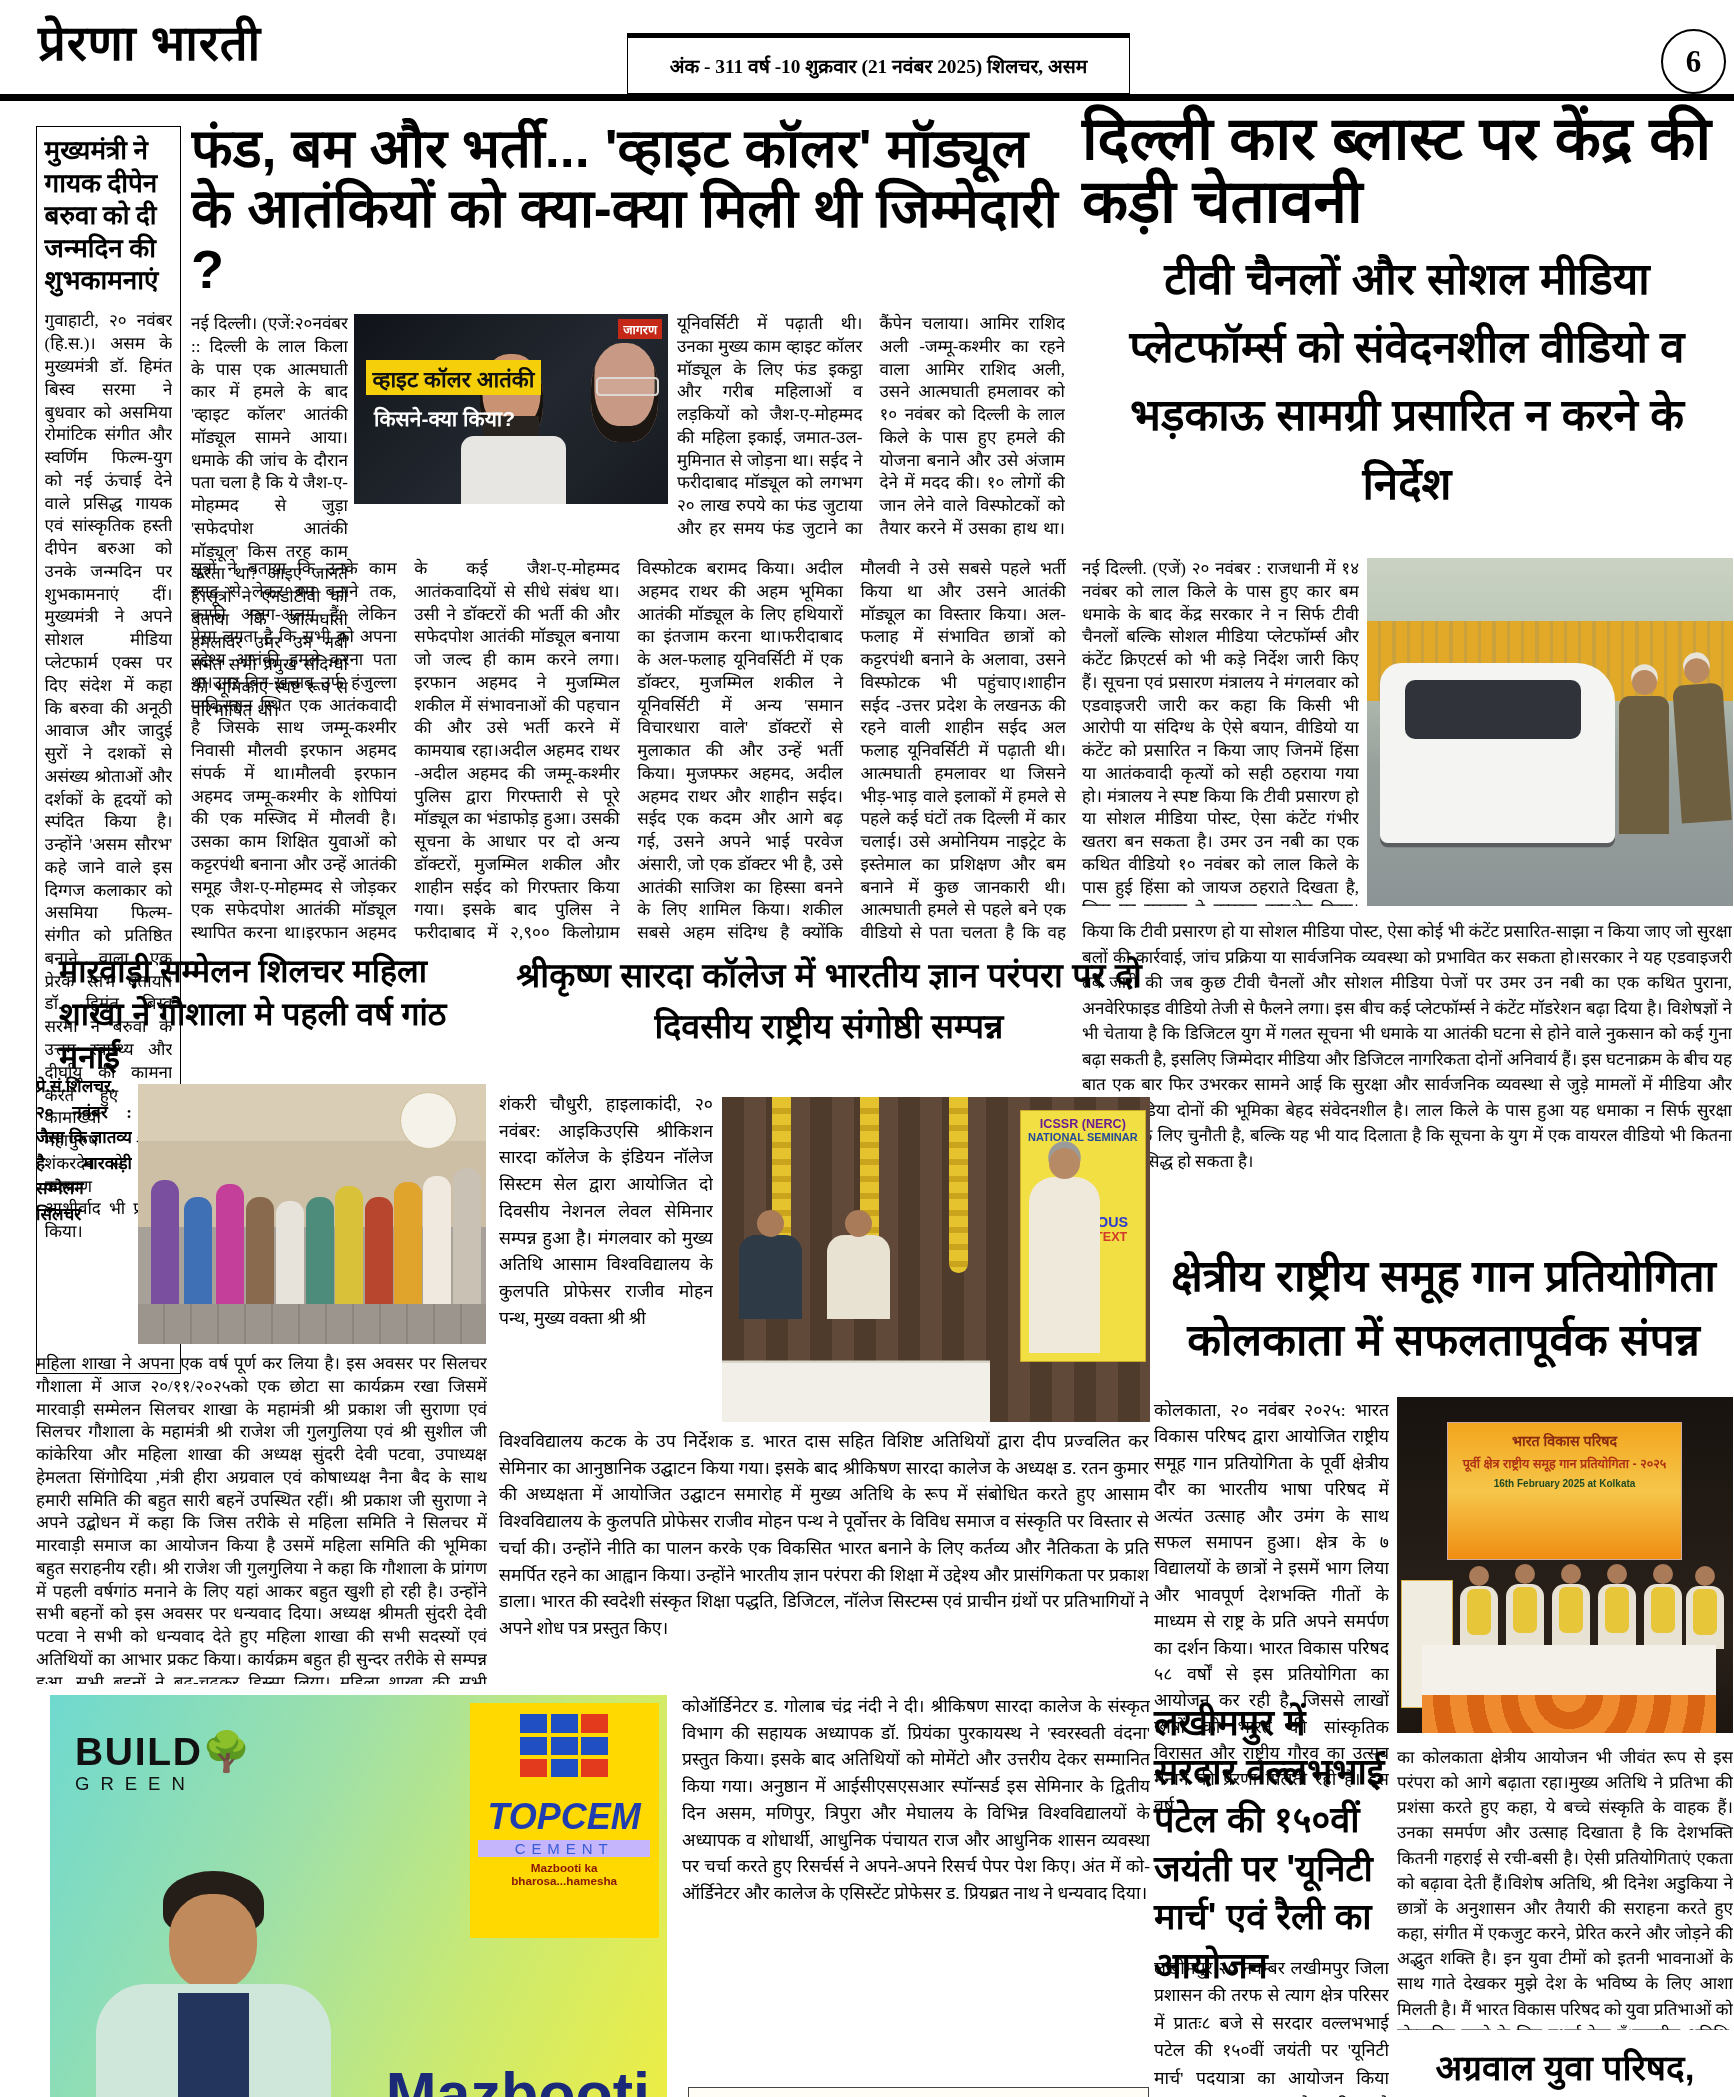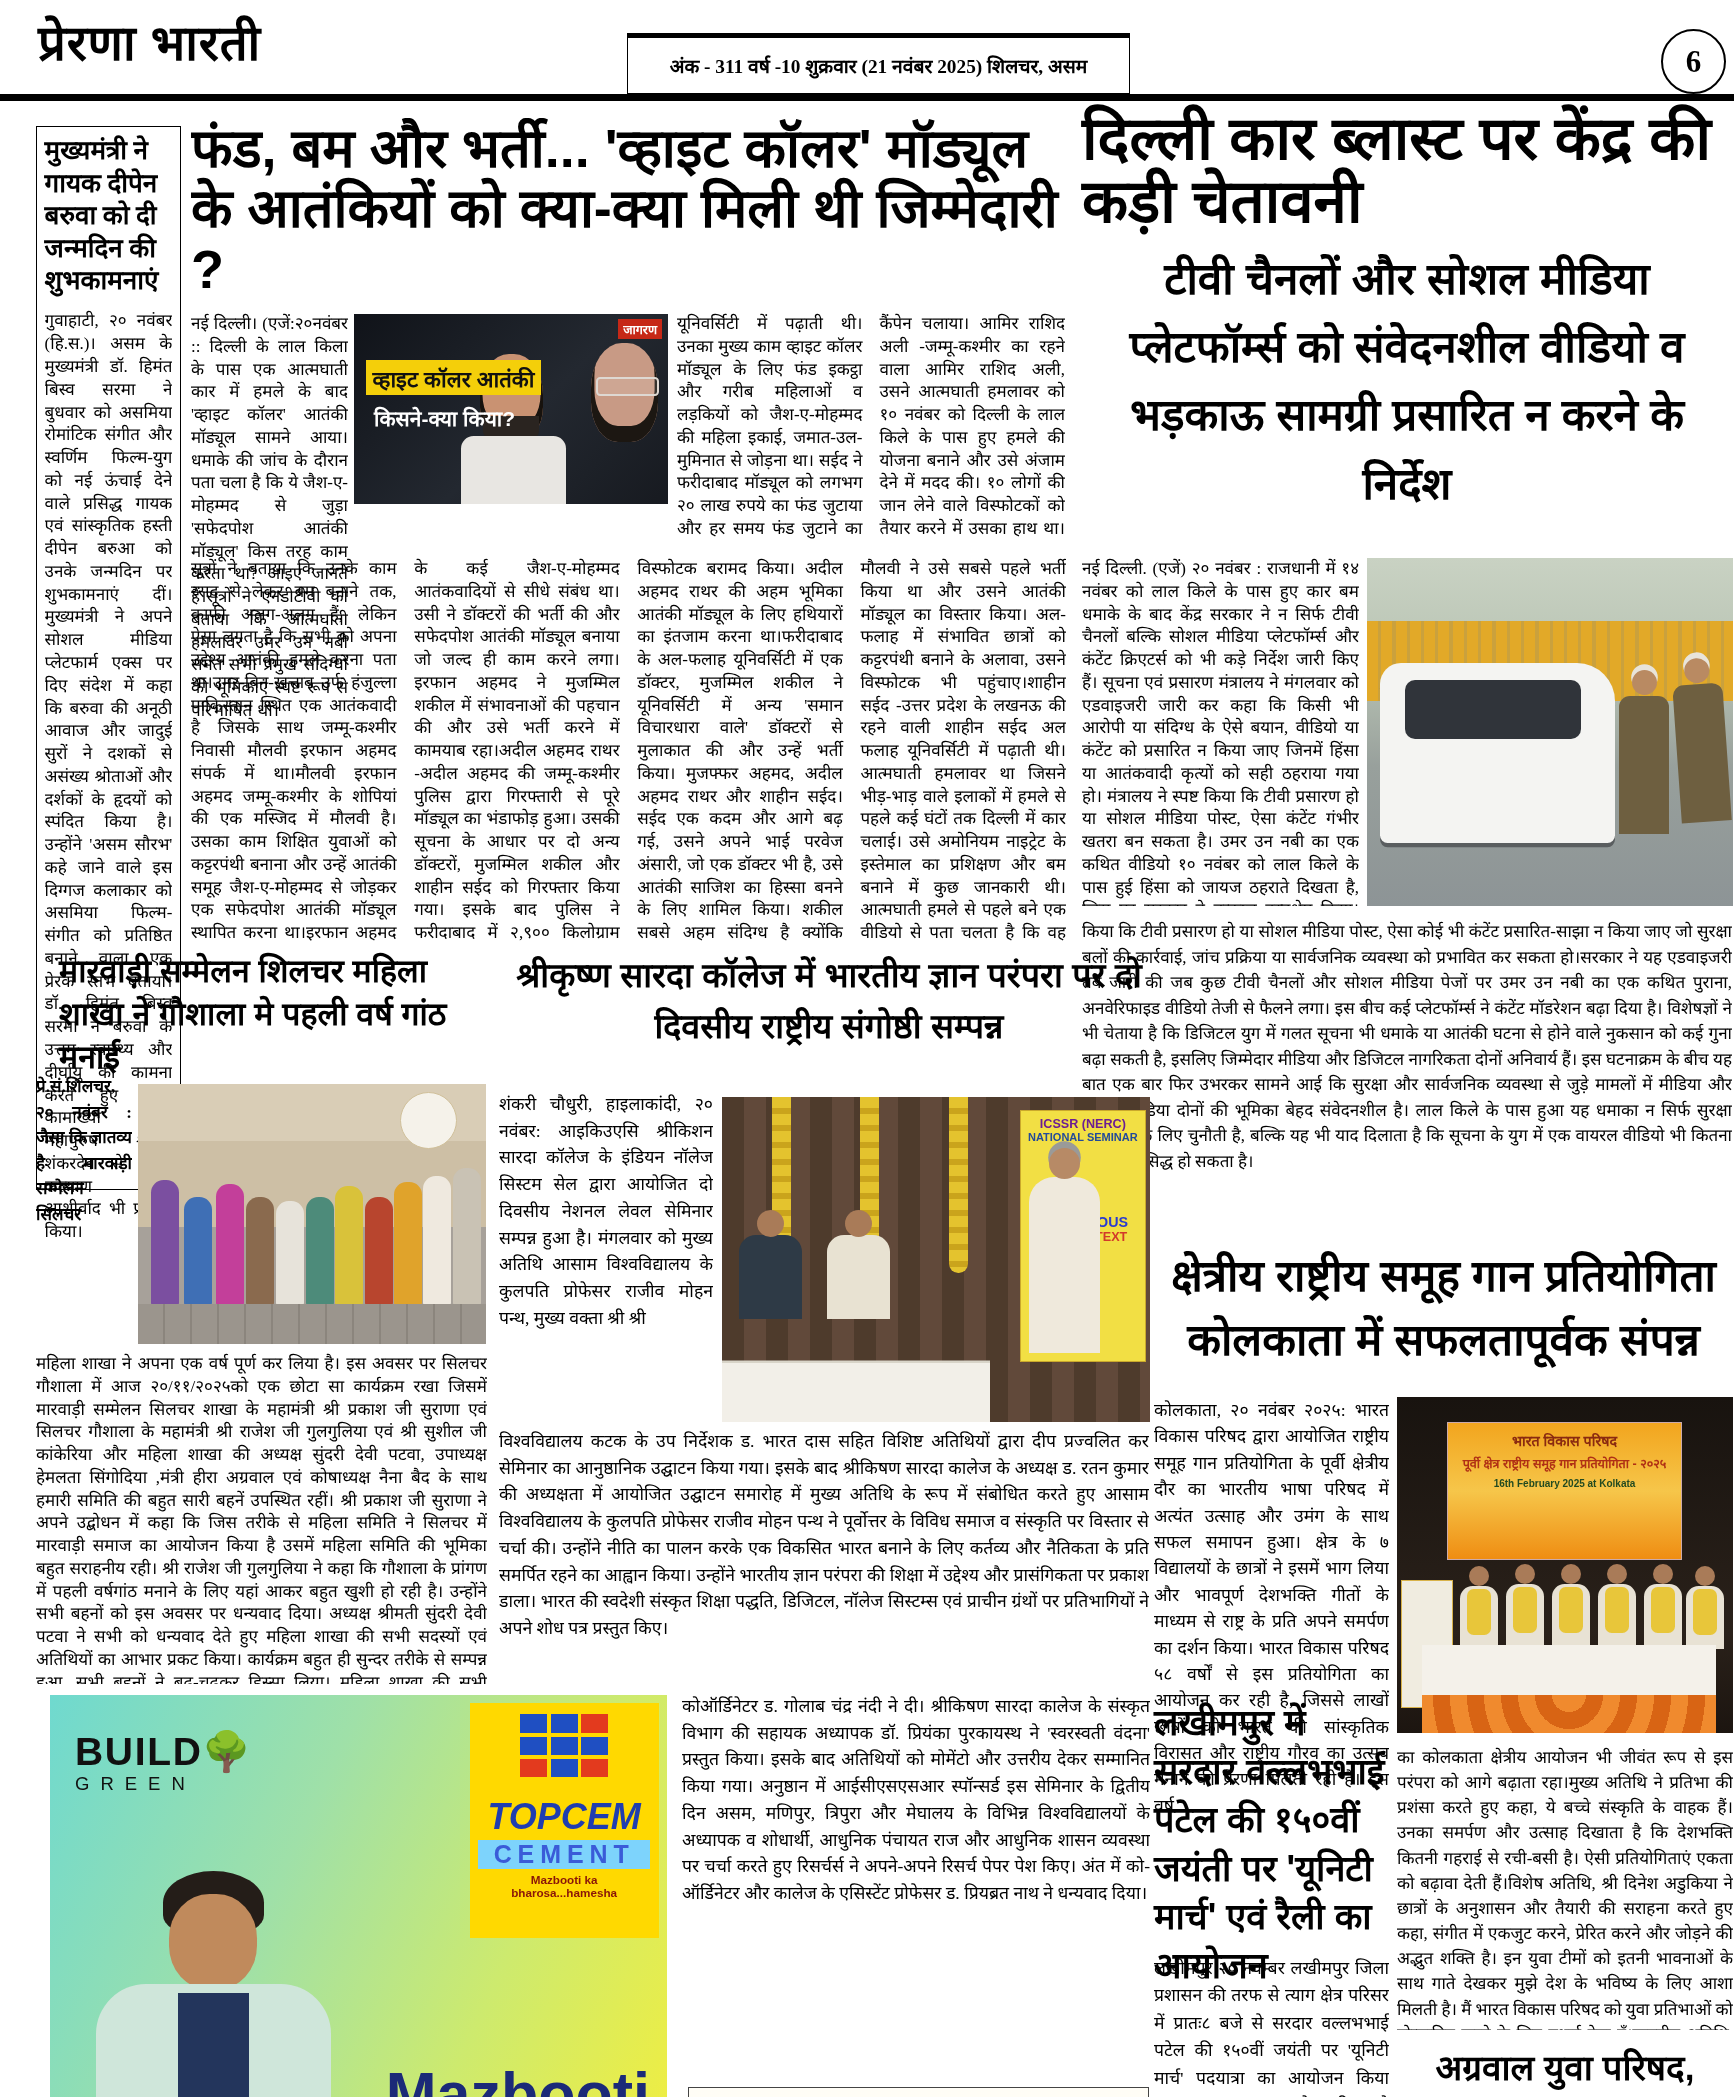--- a/index.html
+++ b/index.html
@@ -15,21 +15,21 @@
   .masthead{left:38px;top:8px;width:545px;font-size:49px;font-weight:bold;
             font-family:"Liberation Sans","DejaVu Sans",sans-serif;letter-spacing:0.8px;}
   .issuebox{left:627px;top:33px;width:501px;height:55px;border:1.3px solid #000;
             border-top-width:5.9px;border-bottom-width:5.9px;display:flex;align-items:center;justify-content:center;
             font-size:19.3px;font-weight:bold;background:#fff;}
   .pagebadge{left:1661px;top:29px;width:61px;height:61px;border:2.5px double #000;border-radius:50%;
              display:flex;align-items:center;justify-content:center;font-size:31px;font-weight:bold;}
   .toprule{left:0;top:94px;width:1734px;height:6.7px;background:#000;}
 
   
-  .colbox{left:36px;top:126px;width:145px;height:1064px;border:1.7px solid #000;padding:8.4px 7.6px;box-sizing:border-box;}
+  .colbox{left:36px;top:126px;width:145px;height:1248px;border:1.7px solid #000;padding:8.4px 7.6px;box-sizing:border-box;}
   .colbox h2{font-size:26px;line-height:1.25;font-weight:bold;font-family:"Liberation Serif","DejaVu Serif",serif;margin-bottom:12.6px;}
   .colbox .bt{font-size:17px;}
 
   
   .mainhead{left:191px;top:107px;width:875px;height:197px;font-size:54px;line-height:1.12;font-weight:bold;overflow:hidden;margin-top:11px;}
   .wc-lead{left:191px;top:313px;width:157px;height:638px;}
   .wc-right{left:677px;top:313px;width:388px;height:235px;column-count:2;column-gap:17px;}
   .wc-bottom{left:191px;top:558px;width:875px;height:390px;column-count:4;column-gap:17.6px;}
   .wc-photo{left:354px;top:314px;width:314px;height:190px;background:linear-gradient(135deg,#101319,#232830 55%,#171a20);overflow:hidden;}
   .wc-brand{position:absolute;right:5.9px;top:5px;background:#c62817;color:#fff;font-size:12.6px;font-weight:bold;padding:1.7px 5px;font-family:"Liberation Sans",sans-serif;}
@@ -117,21 +117,21 @@
           background:linear-gradient(115deg,#6fd9cf 0%,#9fe0a8 30%,#cdea6e 55%,#f2ee3e 80%,#e6e84e 100%);}
   .bg-logo{position:absolute;left:25px;top:34px;font-family:"Liberation Sans",sans-serif;}
   .bg-word{font-size:39px;font-weight:bold;color:#111;letter-spacing:1.7px;}
   .bg-tree{color:#1d8a2c;}
   .bg-green{font-size:18.5px;letter-spacing:11px;color:#111;margin-top:-2.5px;}
   .tc-box{position:absolute;right:8.4px;top:8.4px;width:189px;height:235px;background:#ffd900;padding:11px 8.4px;box-sizing:border-box;text-align:center;font-family:"Liberation Sans",sans-serif;}
   .tc-grid{width:88px;height:63px;margin:0 auto;display:grid;grid-template-columns:repeat(3,1fr);gap:3.4px;}
   .tc-grid i{display:block;}
   .sqb{background:#1f4fc2;} .sqr{background:#e33a1e;}
   .tc-name{font-size:36px;font-weight:bold;color:#1f3db0;font-style:italic;margin-top:19px;}
-  .tc-cem{background:#7dd3fc;color:#3a5bd8;font-size:25px;font-weight:bold;letter-spacing:5.9px;margin-top:1.7px;}
+  .tc-cem{background:#c4b5fd;color:#3a5bd8;font-size:15px;font-weight:normal;letter-spacing:5.9px;margin-top:1.7px;}
   .tc-tag{font-size:11.7px;font-weight:bold;color:#8a1608;margin-top:4.2px;}
   .gav{position:absolute;left:29px;top:176px;width:268px;height:680px;}
   .gav .hair{position:absolute;left:84px;top:0;width:101px;height:63px;background:#241d18;border-radius:50% 50% 30% 30%;}
   .gav .head{position:absolute;left:90px;top:23px;width:88px;height:96px;background:#c08a5c;border-radius:46%;}
   .gav .suit{position:absolute;left:17px;top:113px;width:235px;height:566px;background:#cfe6da;border-radius:50px 50px 0 0;}
   .gav .shirt{position:absolute;left:99px;top:122px;width:71px;height:176px;background:#23355c;border-radius:0 0 17px 17px;}
   .slogan{position:absolute;right:17px;top:369px;width:285px;text-align:right;color:#1b2a78;font-family:"Liberation Sans",sans-serif;font-weight:bold;}
   .sl1{font-size:61px;line-height:1;}
 
   

